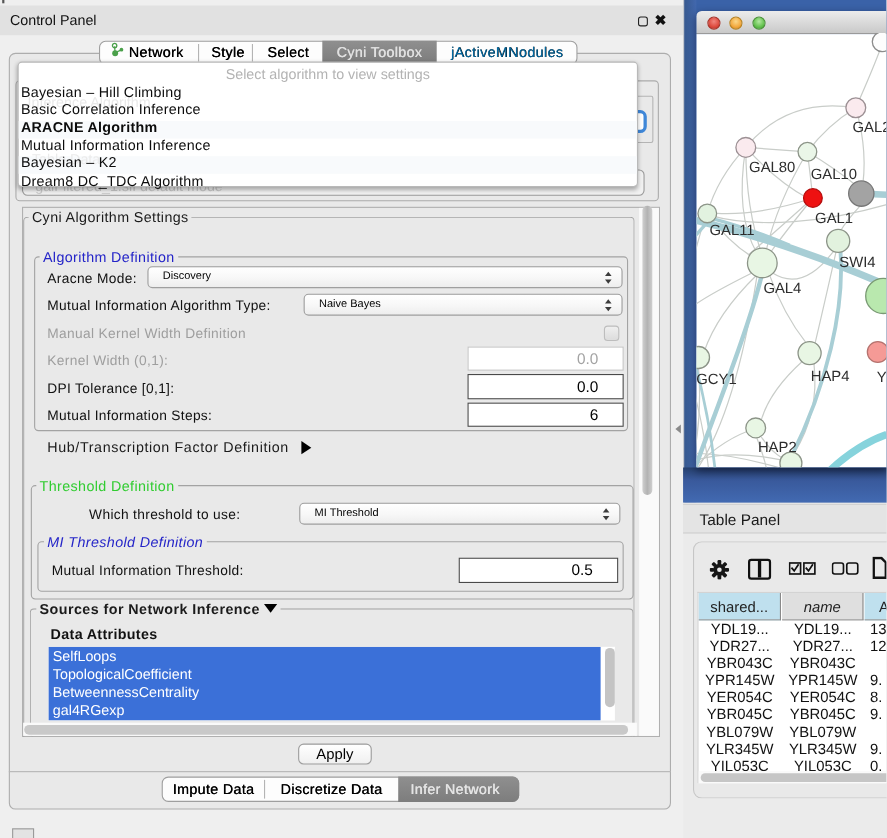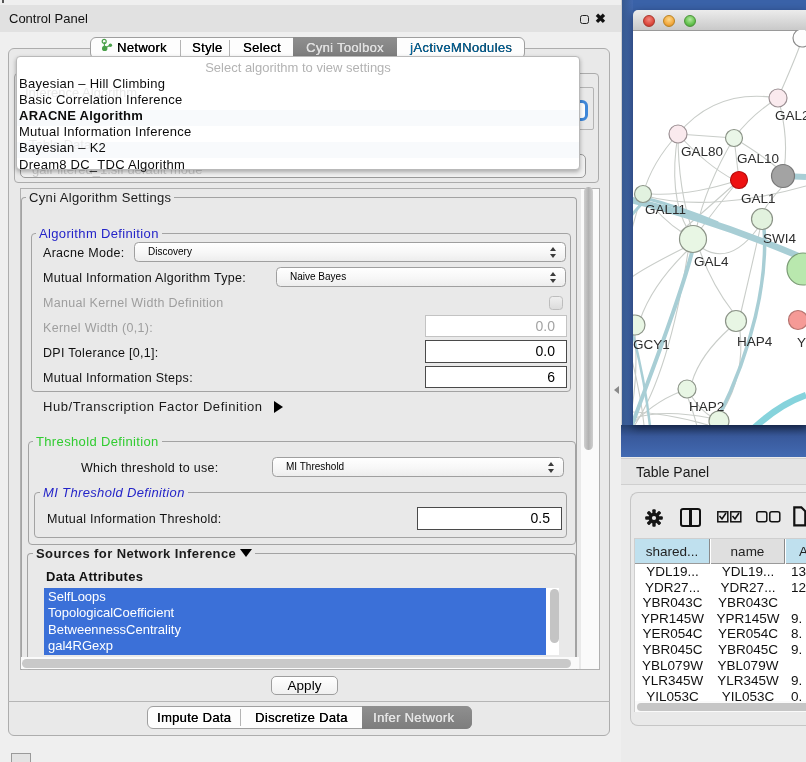--- a/index.html
+++ b/index.html
@@ -3,21 +3,21 @@
 <meta charset="utf-8">
 <style>
 * { margin:0; padding:0; box-sizing:border-box; }
 html,body { width:806px; height:762px; overflow:hidden; }
 body { font-family:"Liberation Sans", sans-serif; background:#ececec; position:relative; }
 .abs { position:absolute; }
 .lbl { font-size:12.5px; font-weight:normal; color:#111; letter-spacing:0.3px; }
 .dis { color:#9e9e9e; }
 .gb { position:absolute; border:1px solid #a3a3a3; border-radius:4px; }
 .gbt { position:absolute; background:#e9e9e9; padding:0 3px; font-size:13px; letter-spacing:0.35px; }
-.inp { position:absolute; background:#fff; text-align:right; font-size:14px; color:#000; padding-right:11px; line-height:20px; }
+.inp { position:absolute; background:#fff; text-align:right; font-size:14px; color:#000; padding-right:22px; line-height:20px; }
 .combo { position:absolute; background:linear-gradient(#ffffff,#f7f7f7 55%,#ededed); border:1px solid #9f9f9f; border-radius:4.5px; font-size:10px; color:#000; }
 .combo .ct { position:absolute; left:13px; top:2.5px; }
 .arr { position:absolute; right:9px; width:6px; }
 .arr .up { width:0;height:0;border-left:3px solid transparent;border-right:3px solid transparent;border-bottom:4.5px solid #3c3c3c; margin-bottom:2.5px;}
 .arr .dn { width:0;height:0;border-left:3px solid transparent;border-right:3px solid transparent;border-top:4.5px solid #3c3c3c;}
 </style>
 </head>
 <body>
 
 <div class="abs" style="left:0;top:0;width:621px;height:762px;background:#efefef;"></div>
@@ -278,20 +278,20 @@
 <svg class="abs" style="left:756px;top:511px;" width="25" height="12" viewBox="0 0 25 12">
   <rect x="0.8" y="0.8" width="10" height="10" fill="none" stroke="#111" stroke-width="1.5" rx="2"></rect>
   <rect x="13.8" y="0.8" width="10" height="10" fill="none" stroke="#111" stroke-width="1.5" rx="2"></rect>
 </svg>
 <svg class="abs" style="left:793px;top:506px;" width="13" height="21" viewBox="0 0 13 21">
   <path d="M1.3,1.3 h7 l4,4 v14 h-11 z" fill="none" stroke="#111" stroke-width="2.2"></path>
 </svg>
 
 <div class="abs" style="left:634px;top:538px;width:172px;height:174px;background:#fff;border-top:1px solid #cfcfcf;border-left:1px solid #cfcfcf;overflow:hidden;">
   <div style="position:absolute;left:0;top:0;width:75px;height:25px;background:#bfe0ee;border-right:1px solid #8a8a8a;border-bottom:1px solid #9a9a9a;text-align:center;font-size:13.5px;color:#222;line-height:25px;">shared...</div>
-  <div style="position:absolute;left:76px;top:0;width:74px;height:25px;background:#dfdfdf;border-right:1px solid #8a8a8a;border-bottom:1px solid #9a9a9a;text-align:center;font-size:13.5px;color:#222;line-height:25px;">name</div>
+  <div style="position:absolute;left:76px;top:0;width:74px;height:25px;background:#dfdfdf;border-right:1px solid #8a8a8a;border-bottom:1px solid #9a9a9a;text-align:center;font-size:13.5px;color:#222;line-height:25px;font-style:italic;">name</div>
   <div style="position:absolute;left:151px;top:0;width:30px;height:25px;background:#bfe0ee;border-bottom:1px solid #9a9a9a;font-size:13.5px;color:#222;line-height:25px;padding-left:13px;">Av</div>
   <div style="position:absolute;left:0;top:25px;width:75px;text-align:center;font-size:13.5px;color:#111;line-height:15.6px;">YDL19...<br>YDR27...<br>YBR043C<br>YPR145W<br>YER054C<br>YBR045C<br>YBL079W<br>YLR345W<br>YIL053C</div>
   <div style="position:absolute;left:76px;top:25px;width:74px;text-align:center;font-size:13.5px;color:#111;line-height:15.6px;">YDL19...<br>YDR27...<br>YBR043C<br>YPR145W<br>YER054C<br>YBR045C<br>YBL079W<br>YLR345W<br>YIL053C</div>
   <div style="position:absolute;left:156px;top:25px;width:30px;font-size:13.5px;color:#111;line-height:15.6px;">13<br>12<br>&nbsp;<br>9.<br>8.<br>9.<br>&nbsp;<br>9.<br>0.</div>
   <div style="position:absolute;left:0;top:162px;width:172px;height:12px;background:#fafafa;"></div>
   <div style="position:absolute;left:2px;top:163.5px;width:170px;height:8.5px;background:#c6c6c6;border-radius:4.5px 0 0 4.5px;"></div>
 </div>
 
 </body></html>

